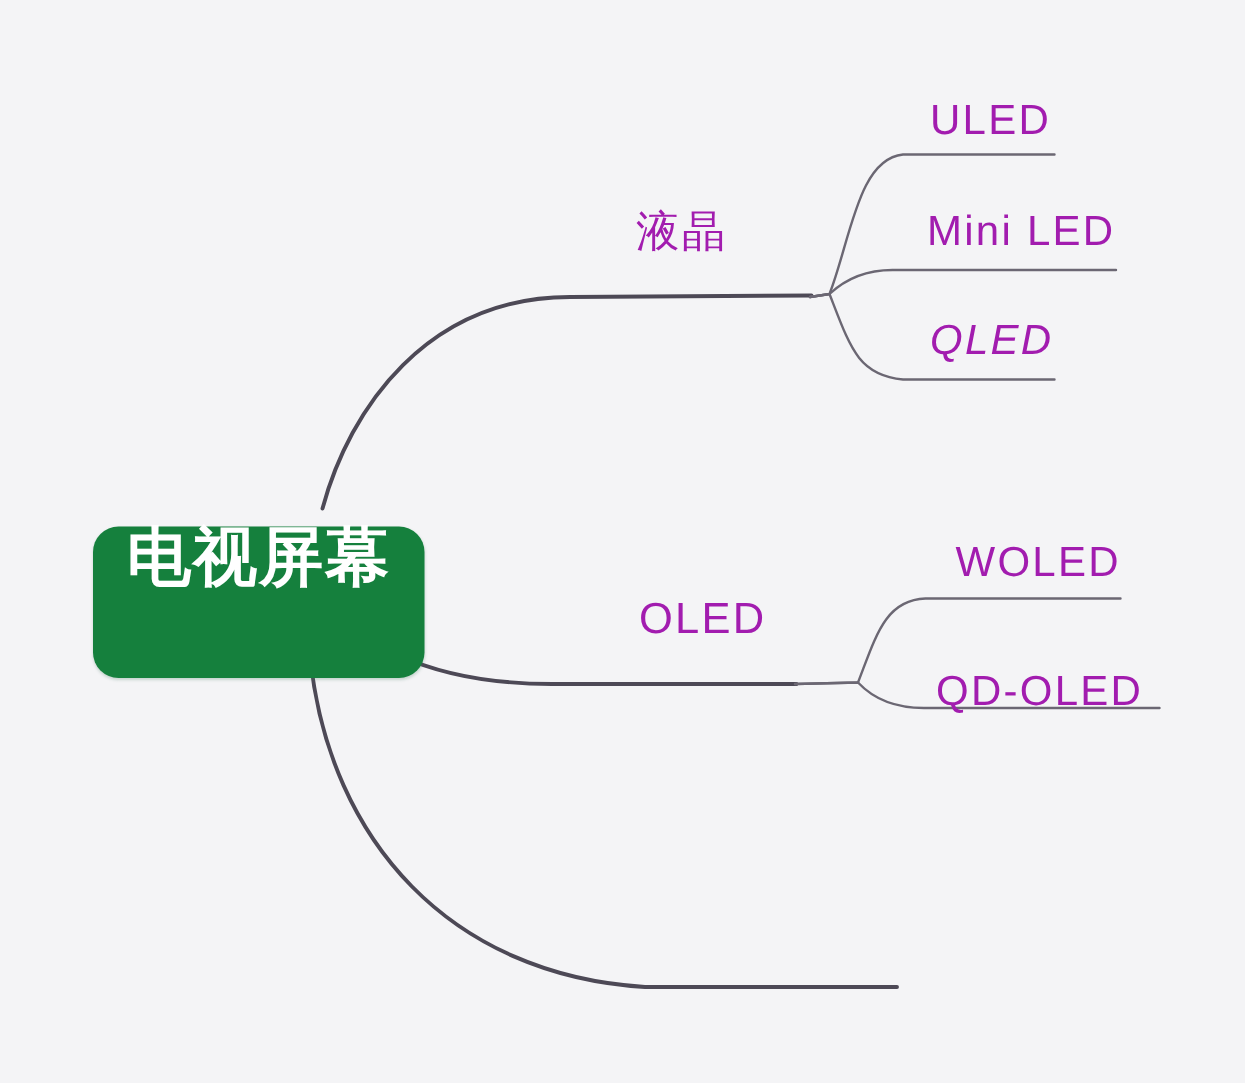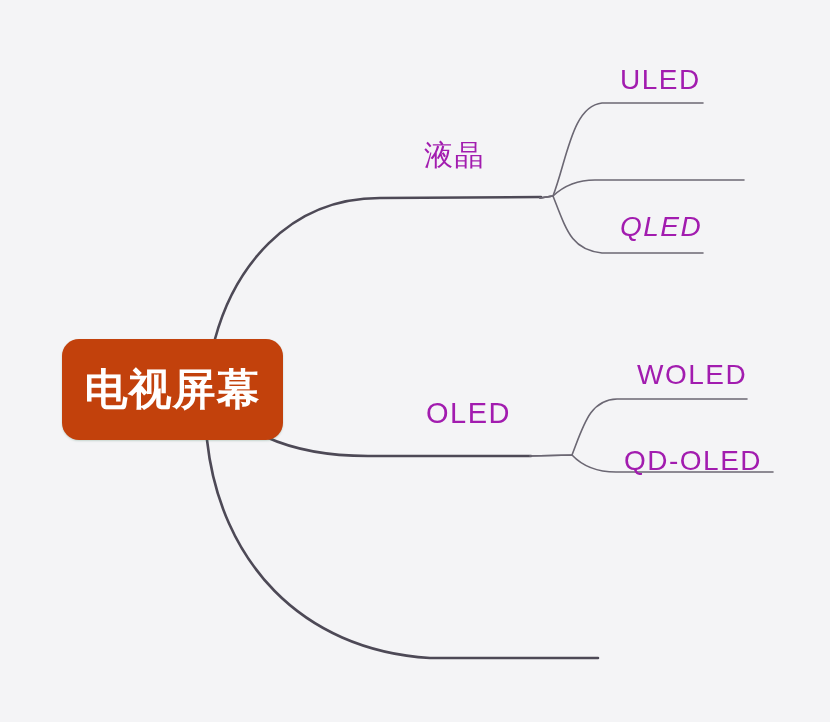--- a/index.html
+++ b/index.html
@@ -23,27 +23,26 @@
     position: absolute;
     left: 0;
     top: 0;
     width: 830px;
     height: 722px;
     pointer-events: none;
   }
   .root-node {
     position: absolute;
     left: 62px;
-    top: 339px;
+    top: 351px;
     width: 221px;
     height: 101px;
-    background: #c2410c;
+    background: #15803d;
     border-radius: 17px;
     display: flex;
-    align-items: center;
     justify-content: center;
     box-shadow: 0 1px 2px rgba(60,120,90,0.25);
     cursor: pointer;
   }
   .root-node .root-label {
     color: #ffffff;
     font-size: 43px;
     font-weight: bold;
     letter-spacing: 1px;
     line-height: 1;
@@ -98,20 +97,21 @@
   </svg>
 
   <div class="root-node">
     <span class="root-label">电视屏幕</span>
   </div>
 
   <div class="node-label branch-label pos-lcd">液晶</div>
 
   <div class="node-label child-label pos-uled">ULED</div>
 
+  <div class="node-label child-label pos-miniled">Mini LED</div>
 
   <div class="node-label child-label pos-qled">QLED</div>
 
   <div class="node-label branch-label pos-oled">OLED</div>
 
   <div class="node-label child-label pos-woled">WOLED</div>
 
   <div class="node-label child-label pos-qdoled">QD-OLED</div>
 
 

